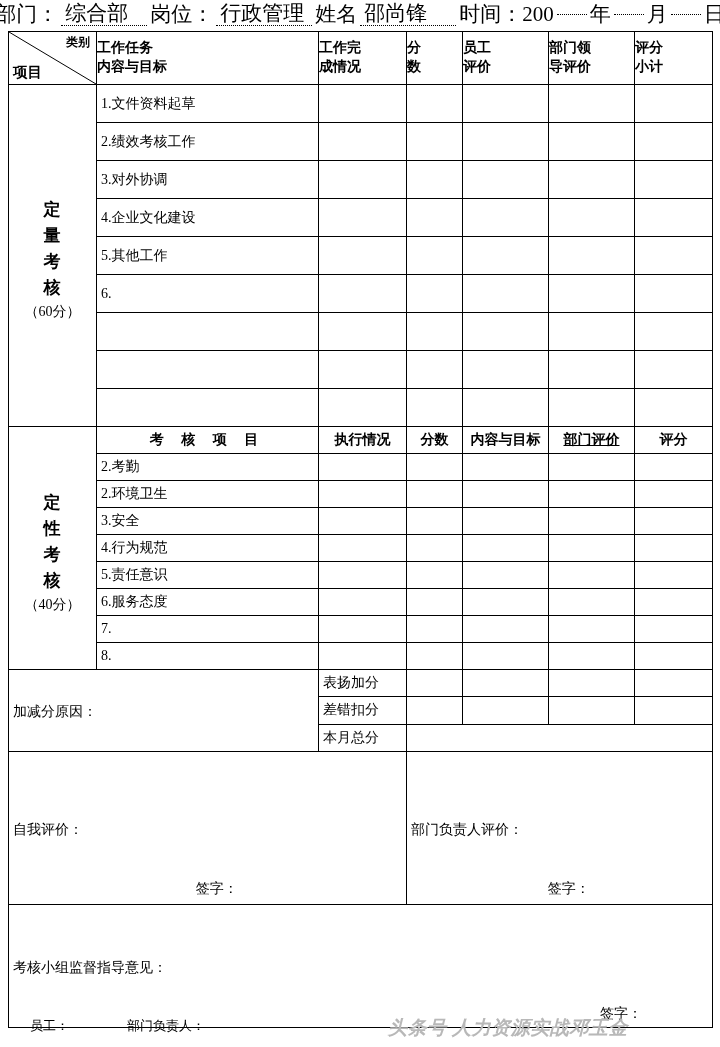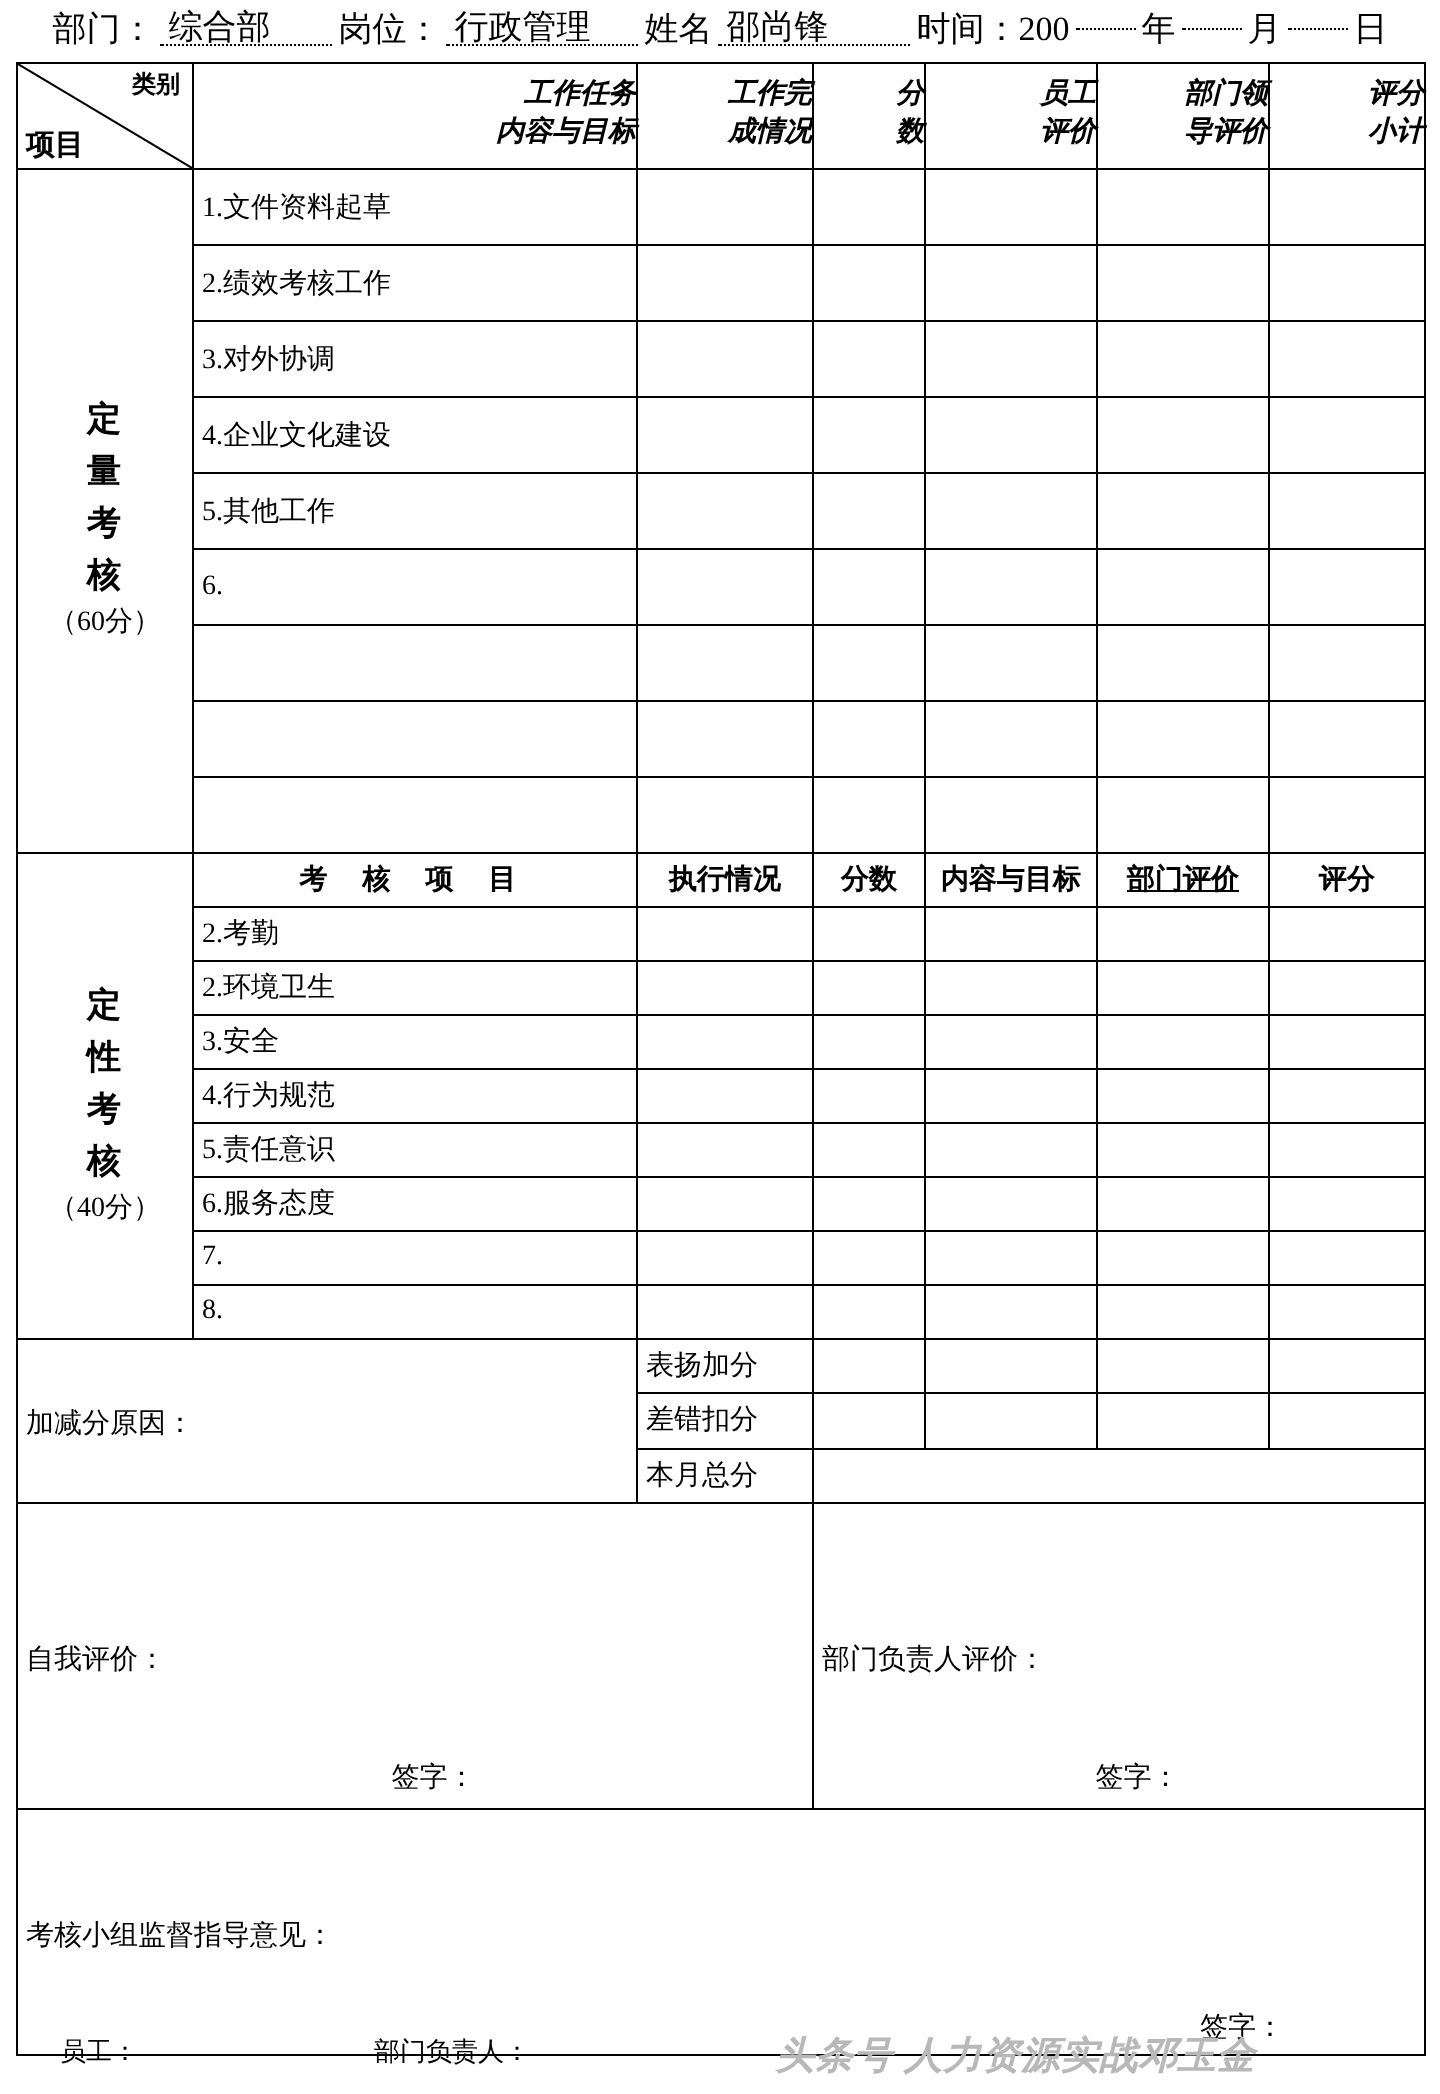--- a/index.html
+++ b/index.html
@@ -19,21 +19,21 @@
   
   .meta-line {
     position: absolute;
     left: 0;
     top: 0;
     width: 720px;
     height: 28px;
     display: flex;
     align-items: center;
     justify-content: center;
-    font-size: 17px;
+    font-size: 21px;
     white-space: nowrap;
   }
   .meta-label { padding: 0 1px; }
   .meta-fill {
     border-bottom: 1.5px dotted #000;
     text-align: left;
     display: inline-block;
     padding: 0 4px 0 4px;
     margin: 0 2px;
     line-height: 1.05;
@@ -94,24 +94,23 @@
     position: absolute;
     left: 4px;
     bottom: 2px;
     font-size: 14.5px;
     font-weight: bold;
   }
 
   .hdr {
     font-weight: bold;
     font-size: 14.5px;
-    text-align: right;
+    text-align: left;
     line-height: 1.35;
     height: 52px;
-    font-style: italic;
   }
 
   .vcat {
     text-align: center;
     font-size: 15px;
     font-weight: bold;
     line-height: 1.0;
     padding: 2px 0 !important;
   }
   .vcat .ch {
@@ -183,21 +182,21 @@
     position: absolute;
     left: 8px;
     bottom: 8px;
     width: 704px;
     height: 26px;
     display: flex;
     align-items: center;
     font-size: 13px;
   }
   .footer .f-emp  { margin-left: 22px; }
-  .footer .f-head { margin-left: 118px; }
+  .footer .f-head { margin-left: 58px; }
 
   .watermark {
     position: absolute;
     left: 388px;
     bottom: 6px;
     font-size: 19px;
     color: #b8b8b8;
     font-style: italic;
     font-weight: bold;
     white-space: nowrap;

